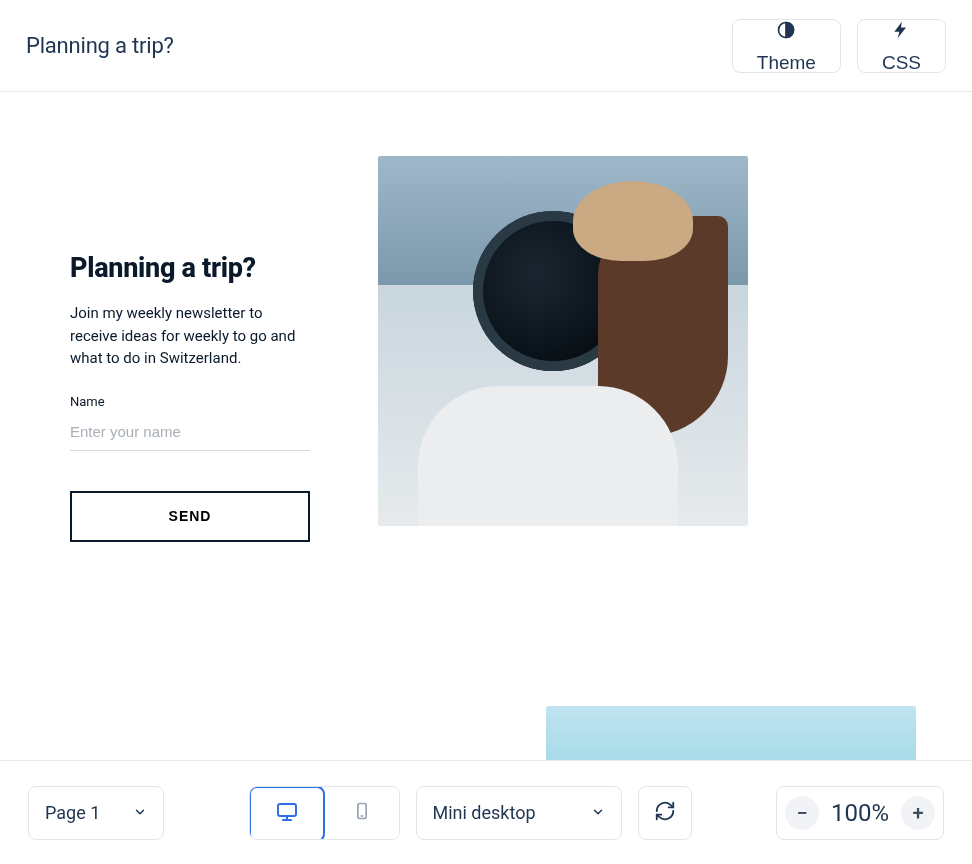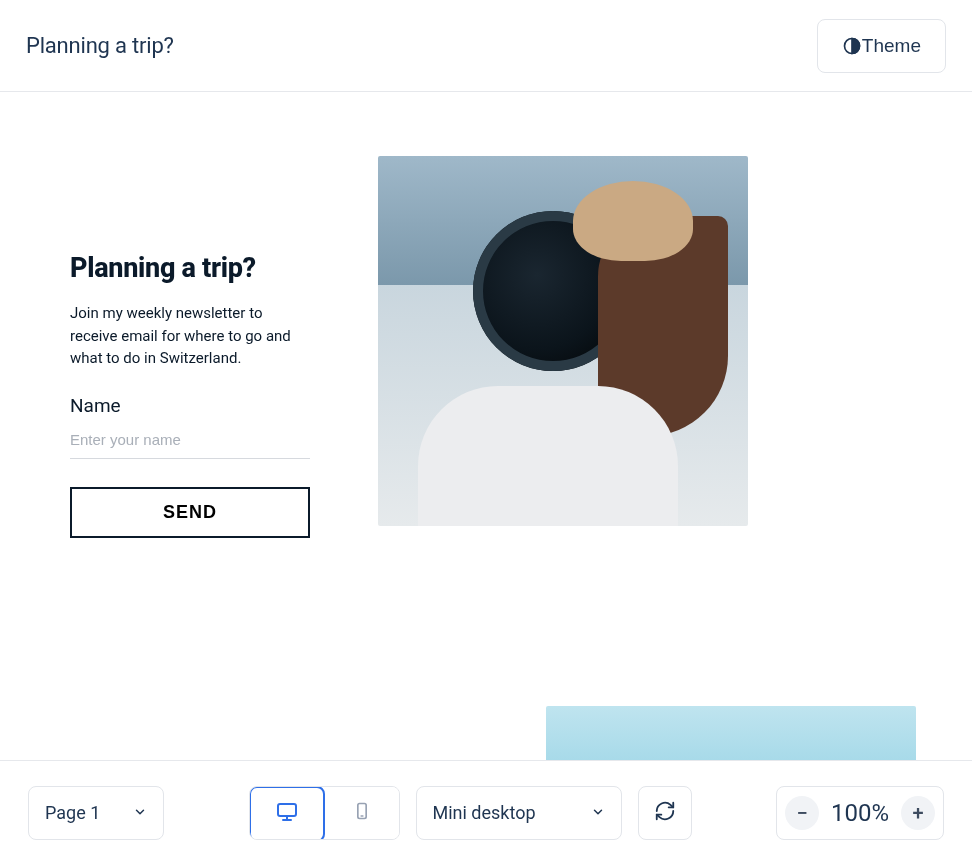--- a/index.html
+++ b/index.html
@@ -28,28 +28,30 @@
     color: #1f3551;
     letter-spacing: -0.2px;
   }
   .topbar-actions {
     display: flex;
     gap: 16px;
   }
   .pill-btn {
     display: inline-flex;
     align-items: center;
+    gap: 12px;
     height: 54px;
     padding: 0 24px;
     border: 1px solid #e2e5ea;
     border-radius: 8px;
     background: #fff;
     font-size: 19px;
     color: #1f3551;
     cursor: pointer;
+    flex-direction: column;
   }
   .pill-btn svg { display: block; }
 
   
   .canvas {
     position: relative;
     height: calc(864px - 92px - 104px);
     overflow: hidden;
   }
   .canvas-inner {
@@ -72,21 +74,21 @@
     color: #0b1a2a;
     margin-bottom: 18px;
   }
   .form-desc {
     font-size: 15px;
     line-height: 1.5;
     color: #0b1a2a;
     margin-bottom: 24px;
   }
   .field-label {
-    font-size: 19px;
+    font-size: 13px;
     color: #0b1a2a;
     margin-bottom: 8px;
     display: block;
   }
   .field-input {
     width: 100%;
     border: none;
     border-bottom: 1px solid #d6d9de;
     padding: 6px 0 10px 0;
     font-size: 15px;
@@ -94,25 +96,25 @@
     background: transparent;
     color: #8b5cf6;
   }
   .field-input::placeholder { color: #a9afb8; }
   .field-group { margin-bottom: 24px; }
   .send-btn {
     width: 100%;
     height: 51px;
     border: 2px solid #0b1a2a;
     background: #fff;
-    font-size: 18px;
+    font-size: 14px;
     font-weight: 700;
     letter-spacing: 1px;
     cursor: pointer;
-    margin-top: 4px;
+    margin-top: 16px;
   }
 
   
   .img-stack {
     position: absolute;
     left: 378px;
     top: 64px;
     width: 540px;
     height: 560px;
   }
@@ -283,20 +285,28 @@
   <div class="topbar-actions">
     <button class="pill-btn">
       <span>
         <svg width="20" height="20" viewBox="0 0 24 24" fill="none" stroke="#1f3551" stroke-width="2">
           <circle cx="12" cy="12" r="9"></circle>
           <path d="M12 3 a9 9 0 0 1 0 18 z" fill="#1f3551"></path>
         </svg>
       </span>
       <span>Theme</span>
     </button>
+    <button class="pill-btn">
+      <span>
+        <svg width="20" height="20" viewBox="0 0 24 24" fill="#1f3551">
+          <path d="M13 2 L4 14 h6 l-2 8 10-13 h-6 z"></path>
+        </svg>
+      </span>
+      <span>CSS</span>
+    </button>
   </div>
 </div>
 
 <div class="canvas">
   <div class="canvas-inner">
 
     <div class="img-stack">
       <div class="img-box img-a photo-1">
         <div class="hair1"></div>
         <div class="shirt1"></div>
@@ -304,21 +314,21 @@
       <div class="img-box img-b photo-2">
         
         
         
         
       </div>
     </div>
 
     <div class="form-card">
       <div class="form-title">Planning a trip?</div>
-      <div class="form-desc">Join my weekly newsletter to receive email for where to go and what to do in Switzerland.</div>
+      <div class="form-desc">Join my weekly newsletter to receive ideas for weekly to go and what to do in Switzerland.</div>
 
       <div class="field-group">
         <label class="field-label">Name</label>
         <input class="field-input" type="text" placeholder="Enter your name" style="">
       </div>
 
       <div class="field-group">
       </div>
 
       <button class="send-btn">SEND</button>

